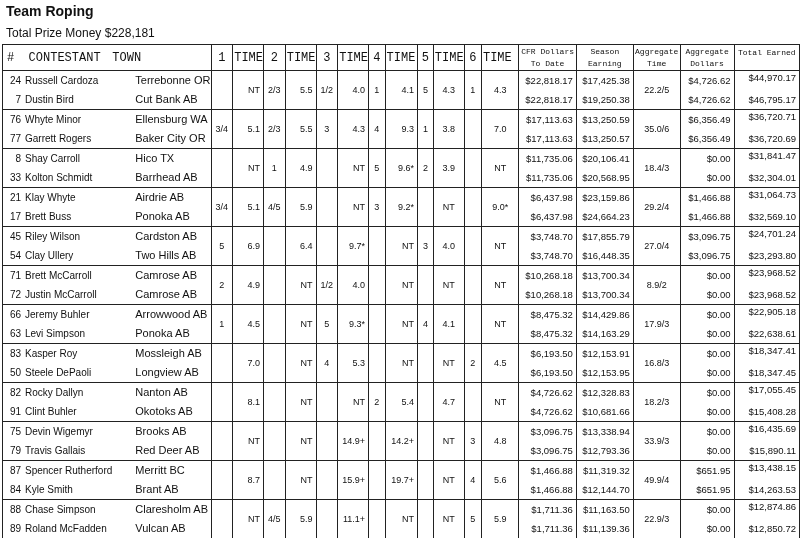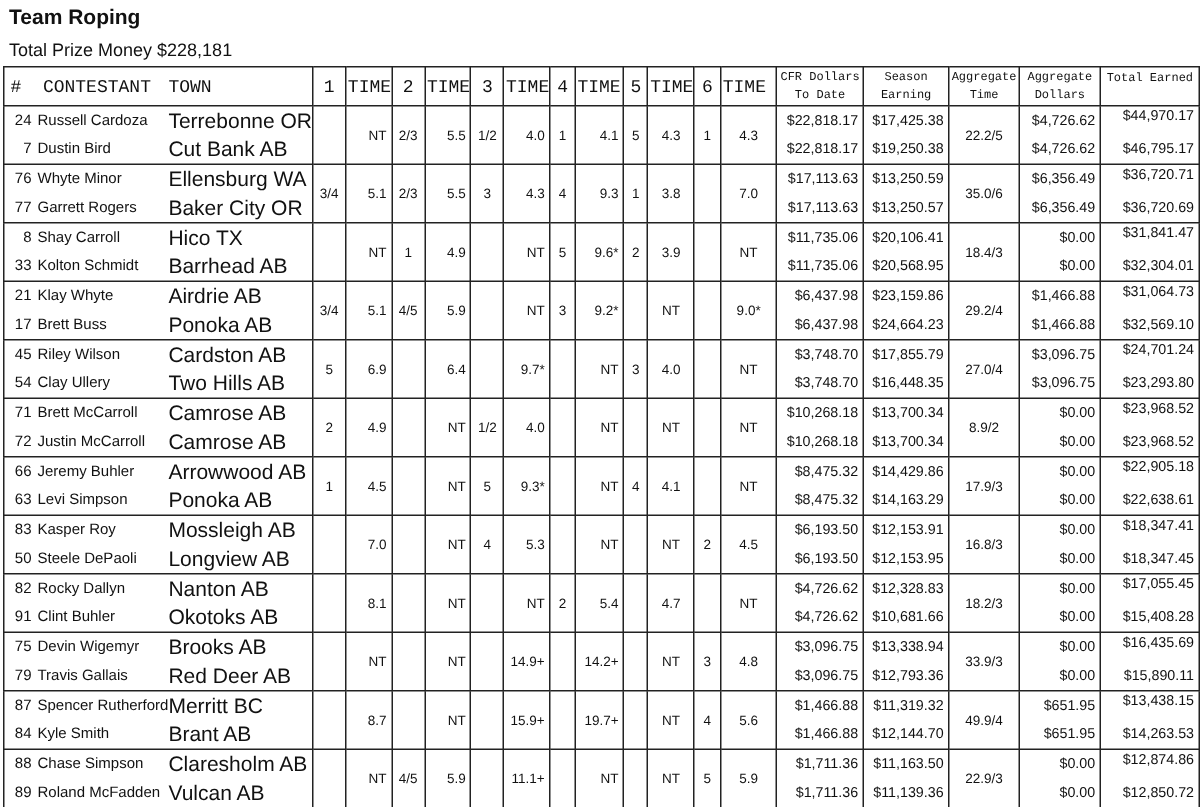--- a/index.html
+++ b/index.html
@@ -13,21 +13,21 @@
   th.hd-small { font-size: 8px; line-height: 12px; }
   th.hd-num { font-size: 12px; }
   th.hd-time { font-size: 12px; text-align: left; padding-left: 1px; }
   td { height: 38px; font-size: 9px; }
   td.names { border-right: none; padding-left: 4px; }
   td.towns { border-left: none; padding-left: 0; }
   td.c { text-align: center; }
   td.r { text-align: right; padding-right: 3px; }
   .line { display: block; height: 19px; line-height: 19px; white-space: nowrap; }
   .nm { font-size: 10px; }
-  .tw { font-size: 14px; }
+  .tw { font-size: 11px; margin-left: 23px; }
   .num { display: inline-block; width: 14px; text-align: right; margin-right: 4px; }
   td.money .line { font-size: 9.5px; }
   td.total .line:first-child { line-height: 14px; height: 19px; }
 </style>
 </head>
 <body>
 
 <div class="title">Team Roping</div>
 <div class="subtitle">Total Prize Money $228,181</div>
 

